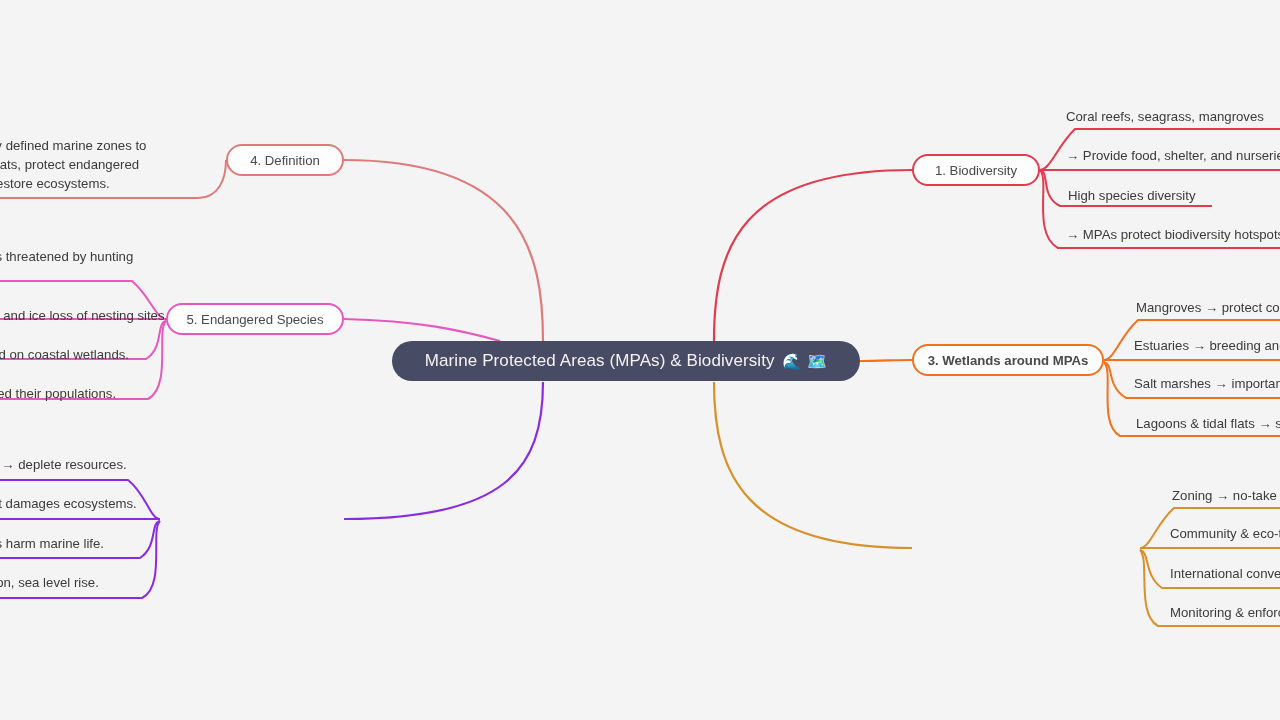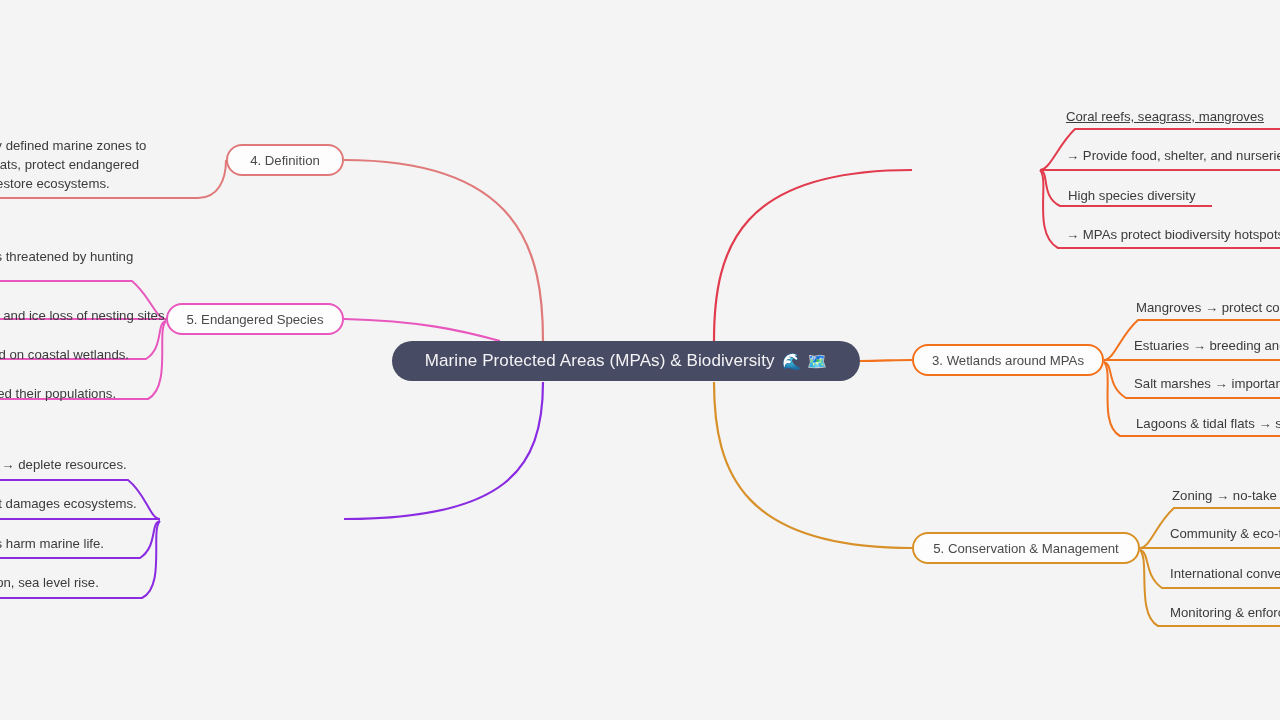--- a/index.html
+++ b/index.html
@@ -133,37 +133,37 @@
 
   <div class="center-node">
     <span>Marine Protected Areas (MPAs) &amp; Biodiversity</span>
     <span class="emoji" style="margin-left:8px;">🌊 🗺️</span>
   </div>
 
   <div class="branch-node" style="left:226px; top:144px; width:118px; border-color:#e07a7a;">
     <span>4. Definition</span>
   </div>
 
+  <div class="branch-node" style="left:912px; top:154px; width:128px; border-color:#e23b4e;">
+    <span>1. Biodiversity</span>
+  </div>
 
   <div class="branch-node" style="left:166px; top:303px; width:178px; border-color:#e857be;">
     <span>5. Endangered Species</span>
   </div>
 
-  <div class="branch-node" style="left:912px; top:344px; width:192px; border-color:#f2711c;">
+  <div class="branch-node" style="left:912px; top:344px; width:192px; border-color:#f2711c;font-weight:bold;">
     <span>3. Wetlands around MPAs</span>
   </div>
 
 
-  <div class="branch-node" style="left:912px; top:532px; width:228px; border-color:#d89028;">
-    <span>5. Conservation &amp; Management</span>
-  </div>
 
   <div class="leaf left wrap" style="left:-86px; top:136px; width:262px;">Geographically defined marine zones to conserve habitats, protect endangered species, and restore ecosystems.</div>
 
-  <div class="leaf right" style="left:1066px; top:107px;text-decoration:underline;">Coral reefs, seagrass, mangroves</div>
+  <div class="leaf right" style="left:1066px; top:107px;">Coral reefs, seagrass, mangroves</div>
   <div class="leaf right" style="left:1066px; top:146px;">→ Provide food, shelter, and nurseries</div>
   <div class="leaf right" style="left:1068px; top:186px;text-align:right;">High species diversity</div>
   <div class="leaf right" style="left:1066px; top:225px;">→ MPAs protect biodiversity hotspots</div>
 
   <div class="leaf left" style="left:-61px; top:247px;">Sea turtles threatened by hunting</div>
   <div class="leaf left" style="left:-117px; top:306px;">Beach development and ice loss of nesting sites.</div>
   <div class="leaf left" style="left:-129px; top:345px;">Migratory birds depend on coastal wetlands.</div>
   <div class="leaf left" style="left:-131px; top:384px;">Overfishing has reduced their populations.</div>
 
   <div class="leaf right" style="left:1136px; top:298px;">Mangroves → protect coastlines</div>

